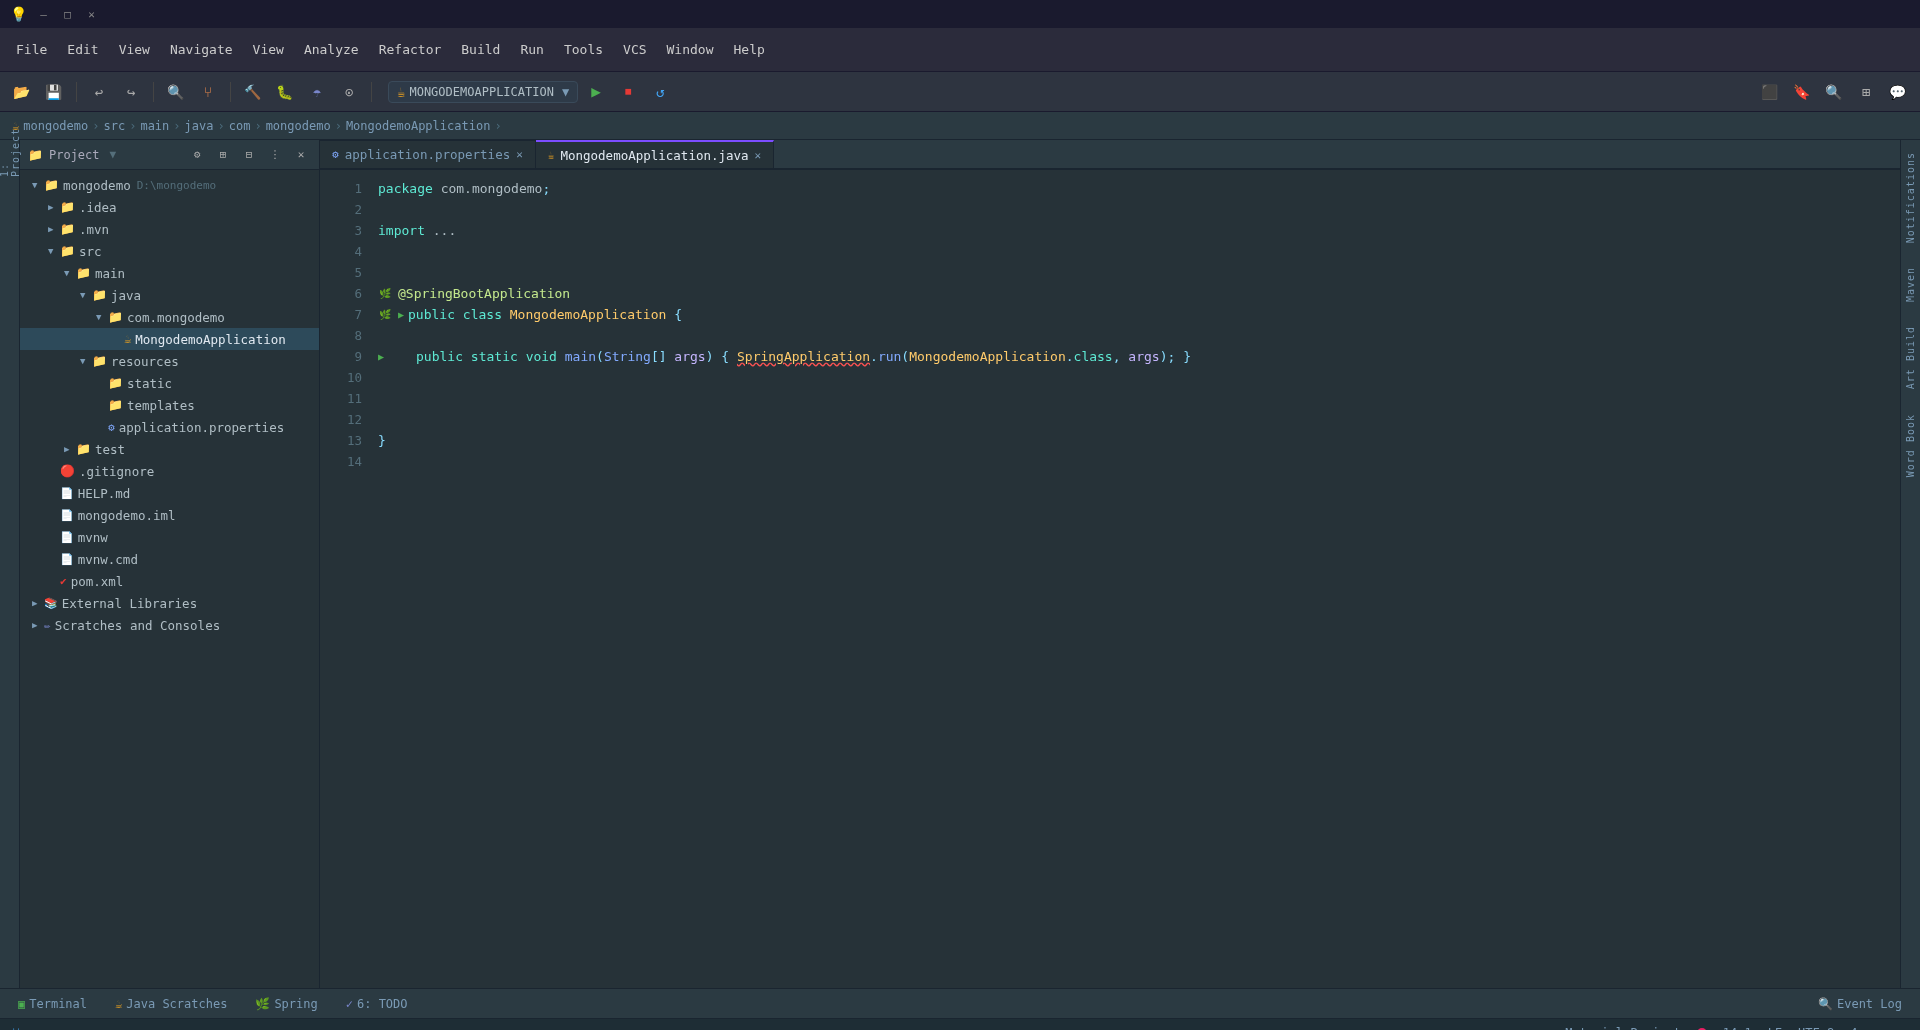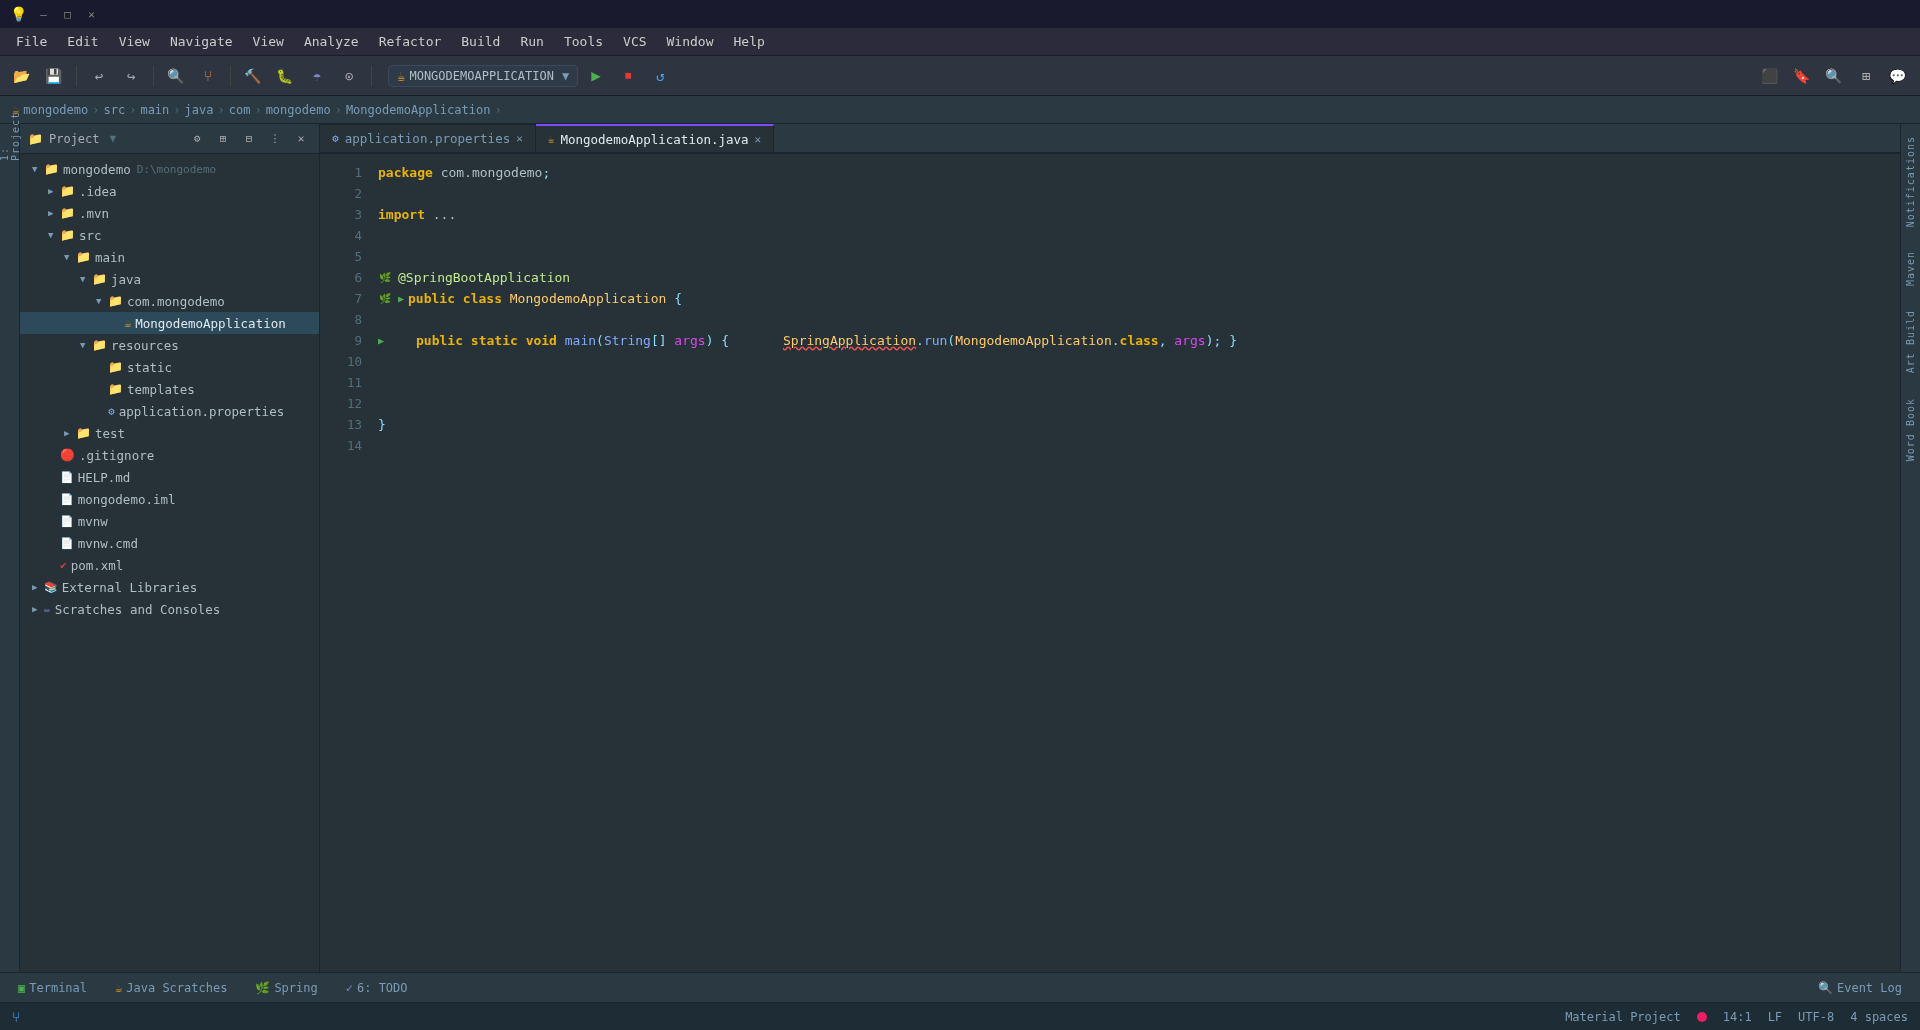--- a/index.html
+++ b/index.html
@@ -36,21 +36,21 @@
     }
     #title-bar .win-btn {
       width: 16px; height: 16px;
       display: flex; align-items: center; justify-content: center;
       font-size: 11px; color: #888; cursor: pointer;
     }
 
     
     #menu-bar {
       background: #2b2b3b;
-      height: 28px;
+      height: 44px;
       display: flex;
       align-items: center;
       padding: 0 8px;
       gap: 4px;
       font-size: 13px;
       color: #ccc;
       border-bottom: 1px solid #1a1a2e;
     }
     .menu-item {
       padding: 2px 8px;
@@ -215,30 +215,30 @@
       flex: 1;
       padding: 8px 12px 0 8px;
       font-size: 13px;
       line-height: 21px;
       overflow: auto;
     }
     .code-line { height: 21px; white-space: pre; display: flex; align-items: center; }
     .code-line .run-btn { color: #4caf50; margin-right: 4px; font-size: 10px; cursor: pointer; }
 
     
-    .kw { color: #eab308; font-weight: bold; }  
+    .kw { color: #5eead4; }  
     .fn { color: #82aaff; }  
     .cls { color: #ffcb6b; } 
     .ann { color: #c3e88d; } 
     .typ { color: #82aaff; } 
     .pun { color: #89ddff; } 
     .pkg { color: #b0bec5; } 
-    .nm  { color: #d946ef; } 
+    .nm  { color: #c4b5fd; } 
     .dot { color: #89ddff; } 
-    .underline { text-decoration: underline wavy #ff5252; margin-left: 46px; }
+    .underline { text-decoration: underline wavy #ff5252; }
 
     
     #right-strip {
       width: 20px;
       background: #2b3a42;
       display: flex;
       flex-direction: column;
       align-items: center;
       padding-top: 4px;
       gap: 8px;

